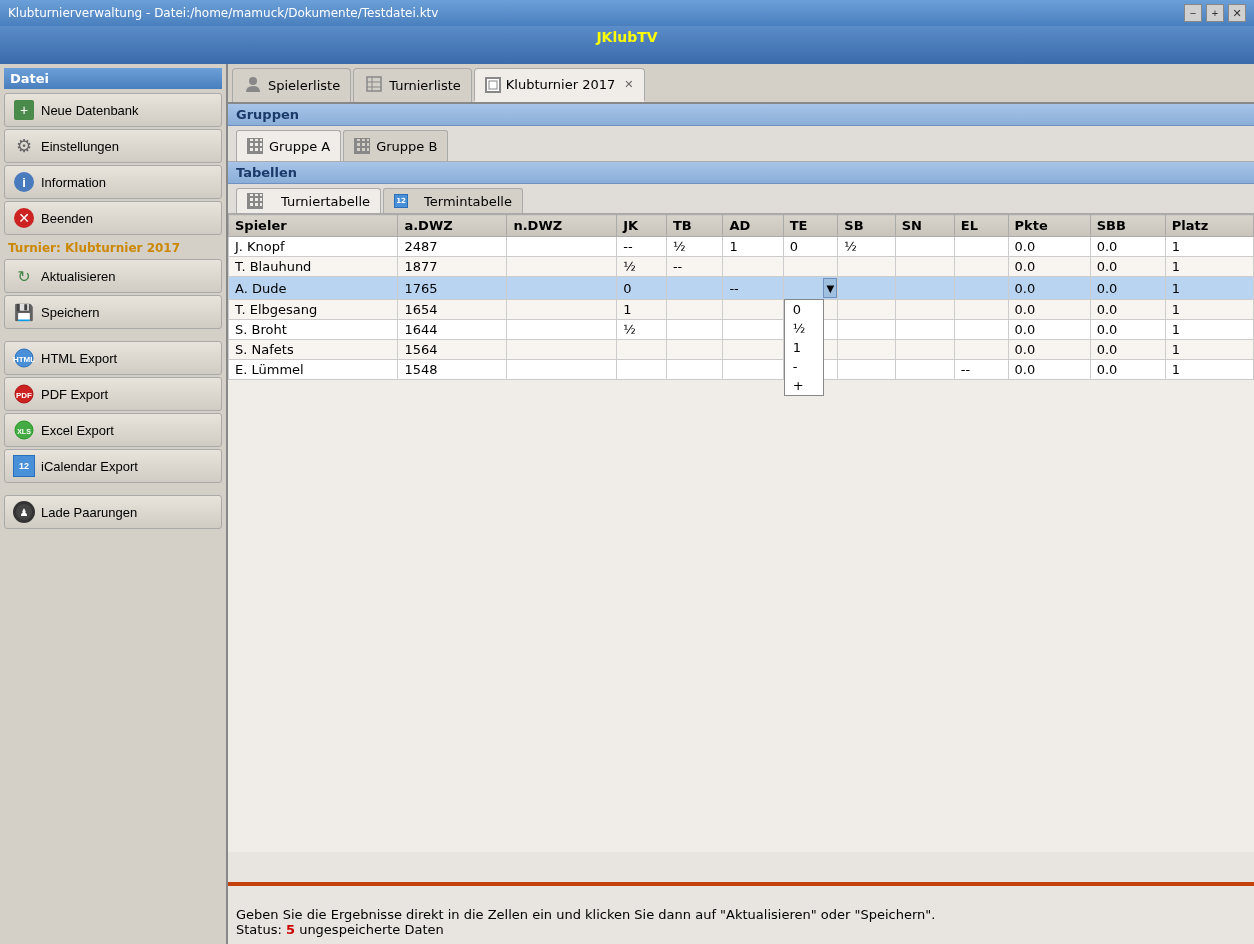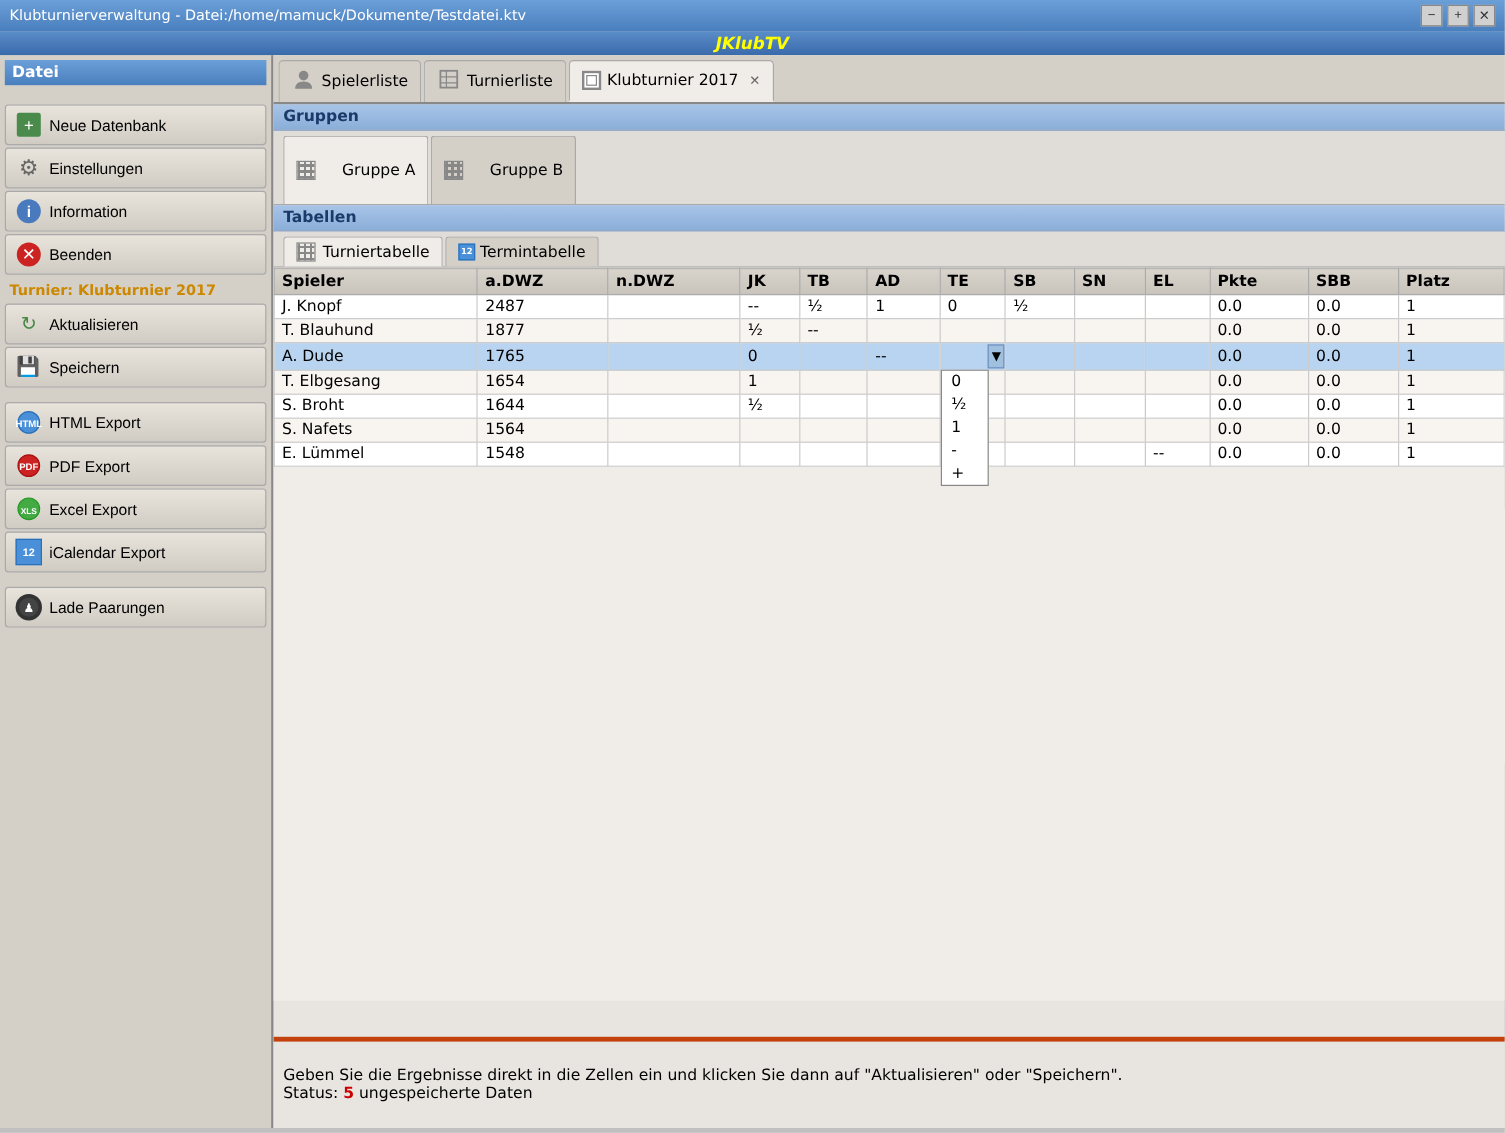--- a/index.html
+++ b/index.html
@@ -29,22 +29,21 @@
     }
 
     
     #appbar {
       background: linear-gradient(to bottom, #5b8dc9, #3a6aaa);
       color: #ffff00;
       text-align: center;
       font-size: 14px;
       font-weight: bold;
       padding: 3px;
-      height: 20px;
-      font-style: italic;
+      height: 38px;
     }
 
     
     #main {
       display: flex;
       height: calc(944px - 50px);
     }
 
     
     #sidebar {
@@ -56,21 +55,21 @@
       flex-direction: column;
       gap: 2px;
     }
 
     .sidebar-section-label {
       background: linear-gradient(to bottom, #6a9fd8, #4a7fbe);
       color: white;
       font-weight: bold;
       padding: 3px 6px;
       font-size: 13px;
-      margin-bottom: 14px;
+      margin-bottom: 2px;
     }
 
     .sidebar-btn {
       display: flex;
       align-items: center;
       gap: 6px;
       padding: 5px 8px;
       background: linear-gradient(to bottom, #e8e4dc, #d0ccc4);
       border: 1px solid #aaa;
       border-radius: 3px;
@@ -152,22 +151,22 @@
     .group-tabs {
       display: flex;
       padding: 4px 4px 0 8px;
       gap: 2px;
       background: #e0dcd8;
       border-bottom: 1px solid #aaa;
     }
     .group-tab {
       display: flex;
       align-items: center;
-      gap: 20px;
-      padding: 20px 10px;
+      gap: 4px;
+      padding: 7px 10px;
       background: #d4d0c8;
       border: 1px solid #aaa;
       border-bottom: none;
       border-radius: 3px 3px 0 0;
       cursor: pointer;
       font-size: 13px;
     }
     .group-tab.active {
       background: #f0ece8;
     }
@@ -176,21 +175,21 @@
     .tabellen-tabs {
       display: flex;
       padding: 4px 4px 0 8px;
       gap: 2px;
       background: #e0dcd8;
       border-bottom: 1px solid #aaa;
     }
     .tabellen-tab {
       display: flex;
       align-items: center;
-      gap: 4px;
+      gap: 16px;
       padding: 4px 10px;
       background: #d4d0c8;
       border: 1px solid #aaa;
       border-bottom: none;
       border-radius: 3px 3px 0 0;
       cursor: pointer;
       font-size: 13px;
     }
     .tabellen-tab.active {
       background: #f0ece8;

